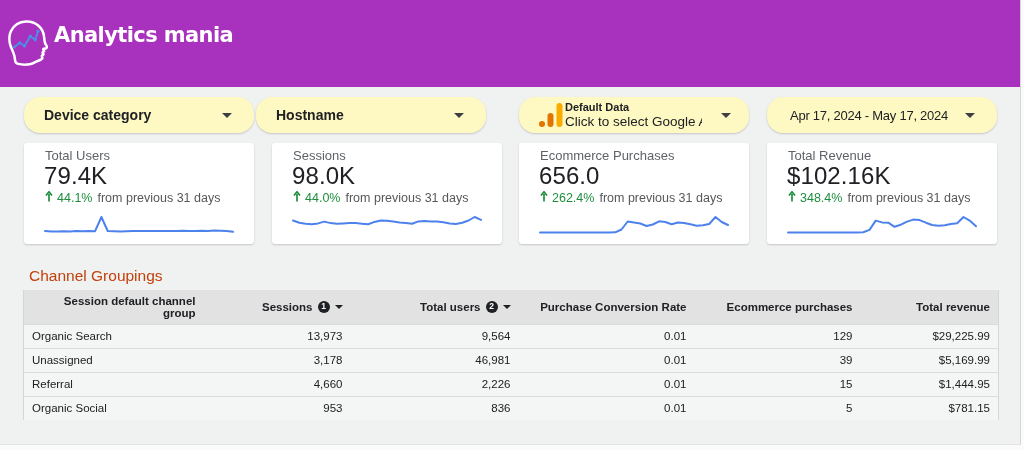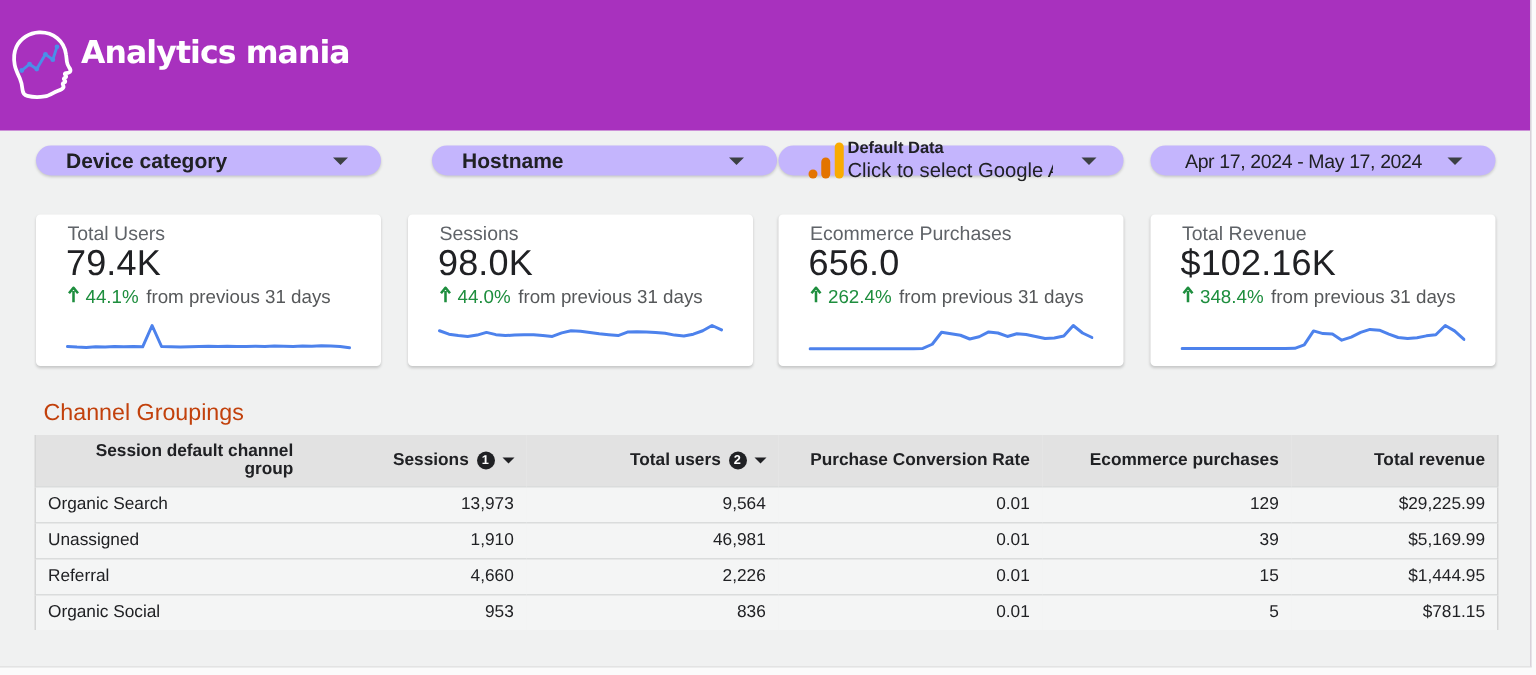--- a/index.html
+++ b/index.html
@@ -8,24 +8,24 @@
   .canvas { position:absolute; left:0; top:0; width:1021px; height:445px;
     background:#f0f1f1; border-right:1px solid #d9d2da; border-bottom:1px solid #e3e3e3; overflow:hidden; }
 
   
   .hdr { position:absolute; left:0; top:0; width:100%; height:87px; background:#a831be; }
   .logo { position:absolute; left:5px; top:16px; }
   .brand { position:absolute; left:54px; top:0; height:70px; display:flex; align-items:center;
     color:#fff; font-family:"DejaVu Sans", sans-serif; font-size:21px; font-weight:bold; letter-spacing:-0.6px; }
 
   
-  .filter { position:absolute; top:97px; height:20px; width:230px; background:#c4b5fd;
+  .filter { position:absolute; top:97px; height:36px; width:230px; background:#fef9c3;
     border-radius:16px; box-shadow:0 1px 2px rgba(0,0,0,0.18); display:flex; align-items:center; cursor:pointer; }
   .filter .lbl { font-size:14px; font-weight:bold; color:#202124; margin-left:20px; }
-  .f1 { left:24px; } .f2 { left:288px; } .f3 { left:519px; } .f4 { left:767px; }
+  .f1 { left:24px; } .f2 { left:256px; } .f3 { left:519px; } .f4 { left:767px; }
   .caret { position:absolute; right:22px; top:50%; margin-top:-2px; width:0; height:0;
     border-left:5px solid transparent; border-right:5px solid transparent; border-top:5px solid #3c4043; }
   .f3 .ga-icon { margin-left:18px; }
   .f3 .caret { right:18px; } .f3 .ds-text { margin-left:0; width:137px; overflow:hidden; }
   .f3 .ds-title { font-size:11px; font-weight:bold; color:#202124; white-space:nowrap; }
   .f3 .ds-sub { font-size:13.5px; color:#202124; white-space:nowrap; margin-top:1px; }
   .f4 .lbl { font-weight:normal; font-size:13px; margin-left:23px; letter-spacing:-0.25px; }
 
   
   .card { position:absolute; top:143px; height:101px; width:230px; background:#fff;
@@ -203,21 +203,21 @@
     <tr class="body-row">
       <td class="first">Organic Search</td>
       <td>13,973</td>
       <td>9,564</td>
       <td>0.01</td>
       <td>129</td>
       <td>$29,225.99</td>
     </tr>
     <tr class="body-row">
       <td class="first">Unassigned</td>
-      <td>1,910</td>
+      <td>3,178</td>
       <td>46,981</td>
       <td>0.01</td>
       <td>39</td>
       <td>$5,169.99</td>
     </tr>
     <tr class="body-row">
       <td class="first">Referral</td>
       <td>4,660</td>
       <td>2,226</td>
       <td>0.01</td>

